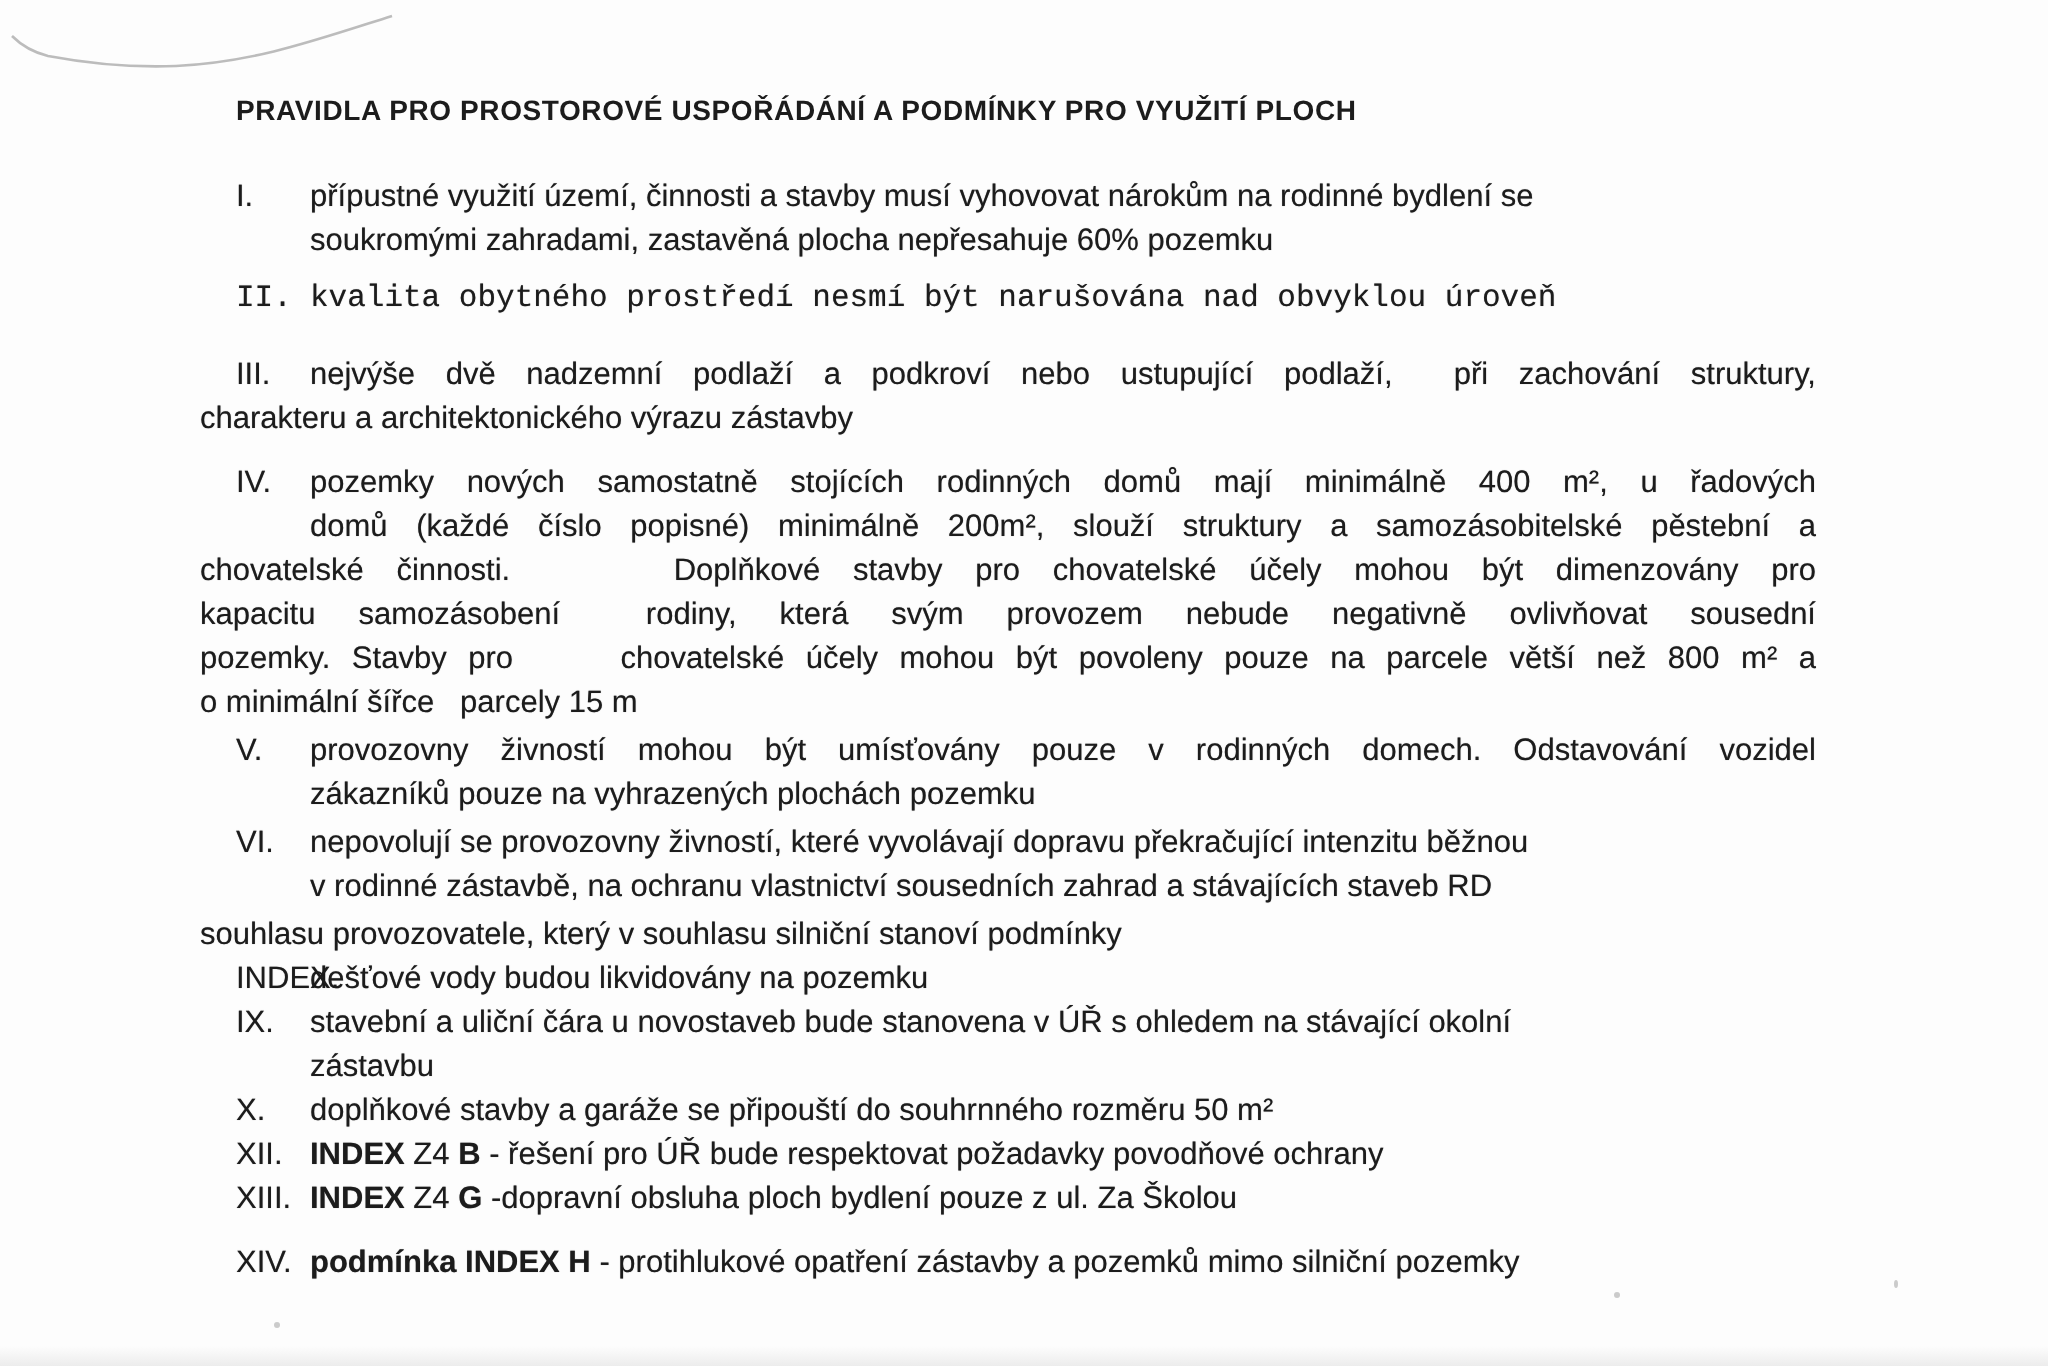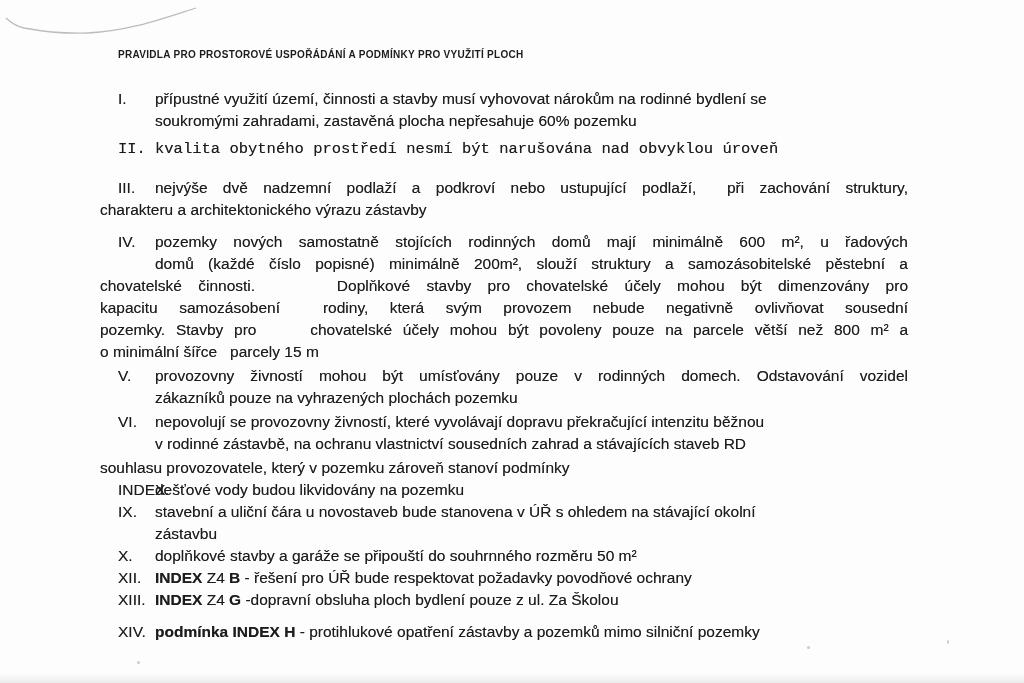--- a/index.html
+++ b/index.html
@@ -16,21 +16,21 @@
     background:linear-gradient(rgba(255,255,255,0),#ececec);
     pointer-events:none;
   }
   .pen-mark{position:absolute;left:0;top:0;}
   .content{
     position:absolute;left:100px;top:45px;width:808px;
   }
   .doc-title{
     padding-left:18px;
     font-weight:bold;
-    font-size:10px;
+    font-size:14px;
     letter-spacing:0.3px;
     line-height:20px;
     margin-bottom:23px;
     white-space:nowrap;
   }
   .item{margin:0;}
   .line{
     font-size:15.5px;
     line-height:22px;
     height:22px;
@@ -67,37 +67,37 @@
           <div class="line indent"><span>soukromými zahradami, zastavěná plocha nepřesahuje 60% pozemku</span></div>
         </div>
         <div class="item" style="margin-bottom: 17px; font-family: Liberation Mono, monospace;">
           <div class="line first"><span class="num">II.</span><span>kvalita obytného prostředí nesmí být narušována nad obvyklou úroveň</span></div>
         </div>
         <div class="item" style="margin-bottom: 10px;">
           <div class="line first j"><span class="num">III.</span><span>nejvýše dvě nadzemní podlaží a podkroví nebo ustupující podlaží,&nbsp; při zachování struktury,</span></div>
           <div class="line flush"><span>charakteru a architektonického výrazu zástavby</span></div>
         </div>
         <div class="item" style="margin-bottom: 2px;">
-          <div class="line first j"><span class="num">IV.</span><span>pozemky nových samostatně stojících rodinných domů mají minimálně 600 m², u řadových</span></div>
+          <div class="line first j"><span class="num">IV.</span><span>pozemky nových samostatně stojících rodinných domů mají minimálně 400 m², u řadových</span></div>
           <div class="line indent j"><span>domů (každé číslo popisné) minimálně 200m², slouží struktury a samozásobitelské pěstební a</span></div>
           <div class="line flush j"><span>chovatelské činnosti.&nbsp;&nbsp;&nbsp;&nbsp; Doplňkové stavby pro chovatelské účely mohou být dimenzovány pro</span></div>
           <div class="line flush j"><span>kapacitu samozásobení&nbsp; rodiny, která svým provozem nebude negativně ovlivňovat sousední</span></div>
           <div class="line flush j"><span>pozemky. Stavby pro&nbsp;&nbsp;&nbsp;&nbsp; chovatelské účely mohou být povoleny pouze na parcele větší než 800 m² a</span></div>
           <div class="line flush"><span>o minimální šířce&nbsp;&nbsp; parcely 15 m</span></div>
         </div>
         <div class="item" style="margin-bottom: 2px;">
           <div class="line first j"><span class="num">V.</span><span>provozovny živností mohou být umísťovány pouze v rodinných domech. Odstavování vozidel</span></div>
           <div class="line indent"><span>zákazníků pouze na vyhrazených plochách pozemku</span></div>
         </div>
         <div class="item" style="margin-bottom: 2px;">
           <div class="line first"><span class="num">VI.</span><span>nepovolují se provozovny živností, které vyvolávají dopravu překračující intenzitu běžnou</span></div>
           <div class="line indent"><span>v rodinné zástavbě, na ochranu vlastnictví sousedních zahrad a stávajících staveb RD</span></div>
         </div>
         <div class="item" style="margin-bottom: 0px;">
-          <div class="line flush"><span>souhlasu provozovatele, který v pozemku zároveň stanoví podmínky</span></div>
+          <div class="line flush"><span>souhlasu provozovatele, který v souhlasu silniční stanoví podmínky</span></div>
         </div>
         <div class="item" style="margin-bottom: 0px;">
           <div class="line first"><span class="num">INDEX.</span><span>dešťové vody budou likvidovány na pozemku</span></div>
         </div>
         <div class="item" style="margin-bottom: 0px;">
           <div class="line first"><span class="num">IX.</span><span>stavební a uliční čára u novostaveb bude stanovena v ÚŘ s ohledem na stávající okolní</span></div>
           <div class="line indent"><span>zástavbu</span></div>
         </div>
         <div class="item" style="margin-bottom: 0px;">
           <div class="line first"><span class="num">X.</span><span>doplňkové stavby a garáže se připouští do souhrnného rozměru 50 m²</span></div>

